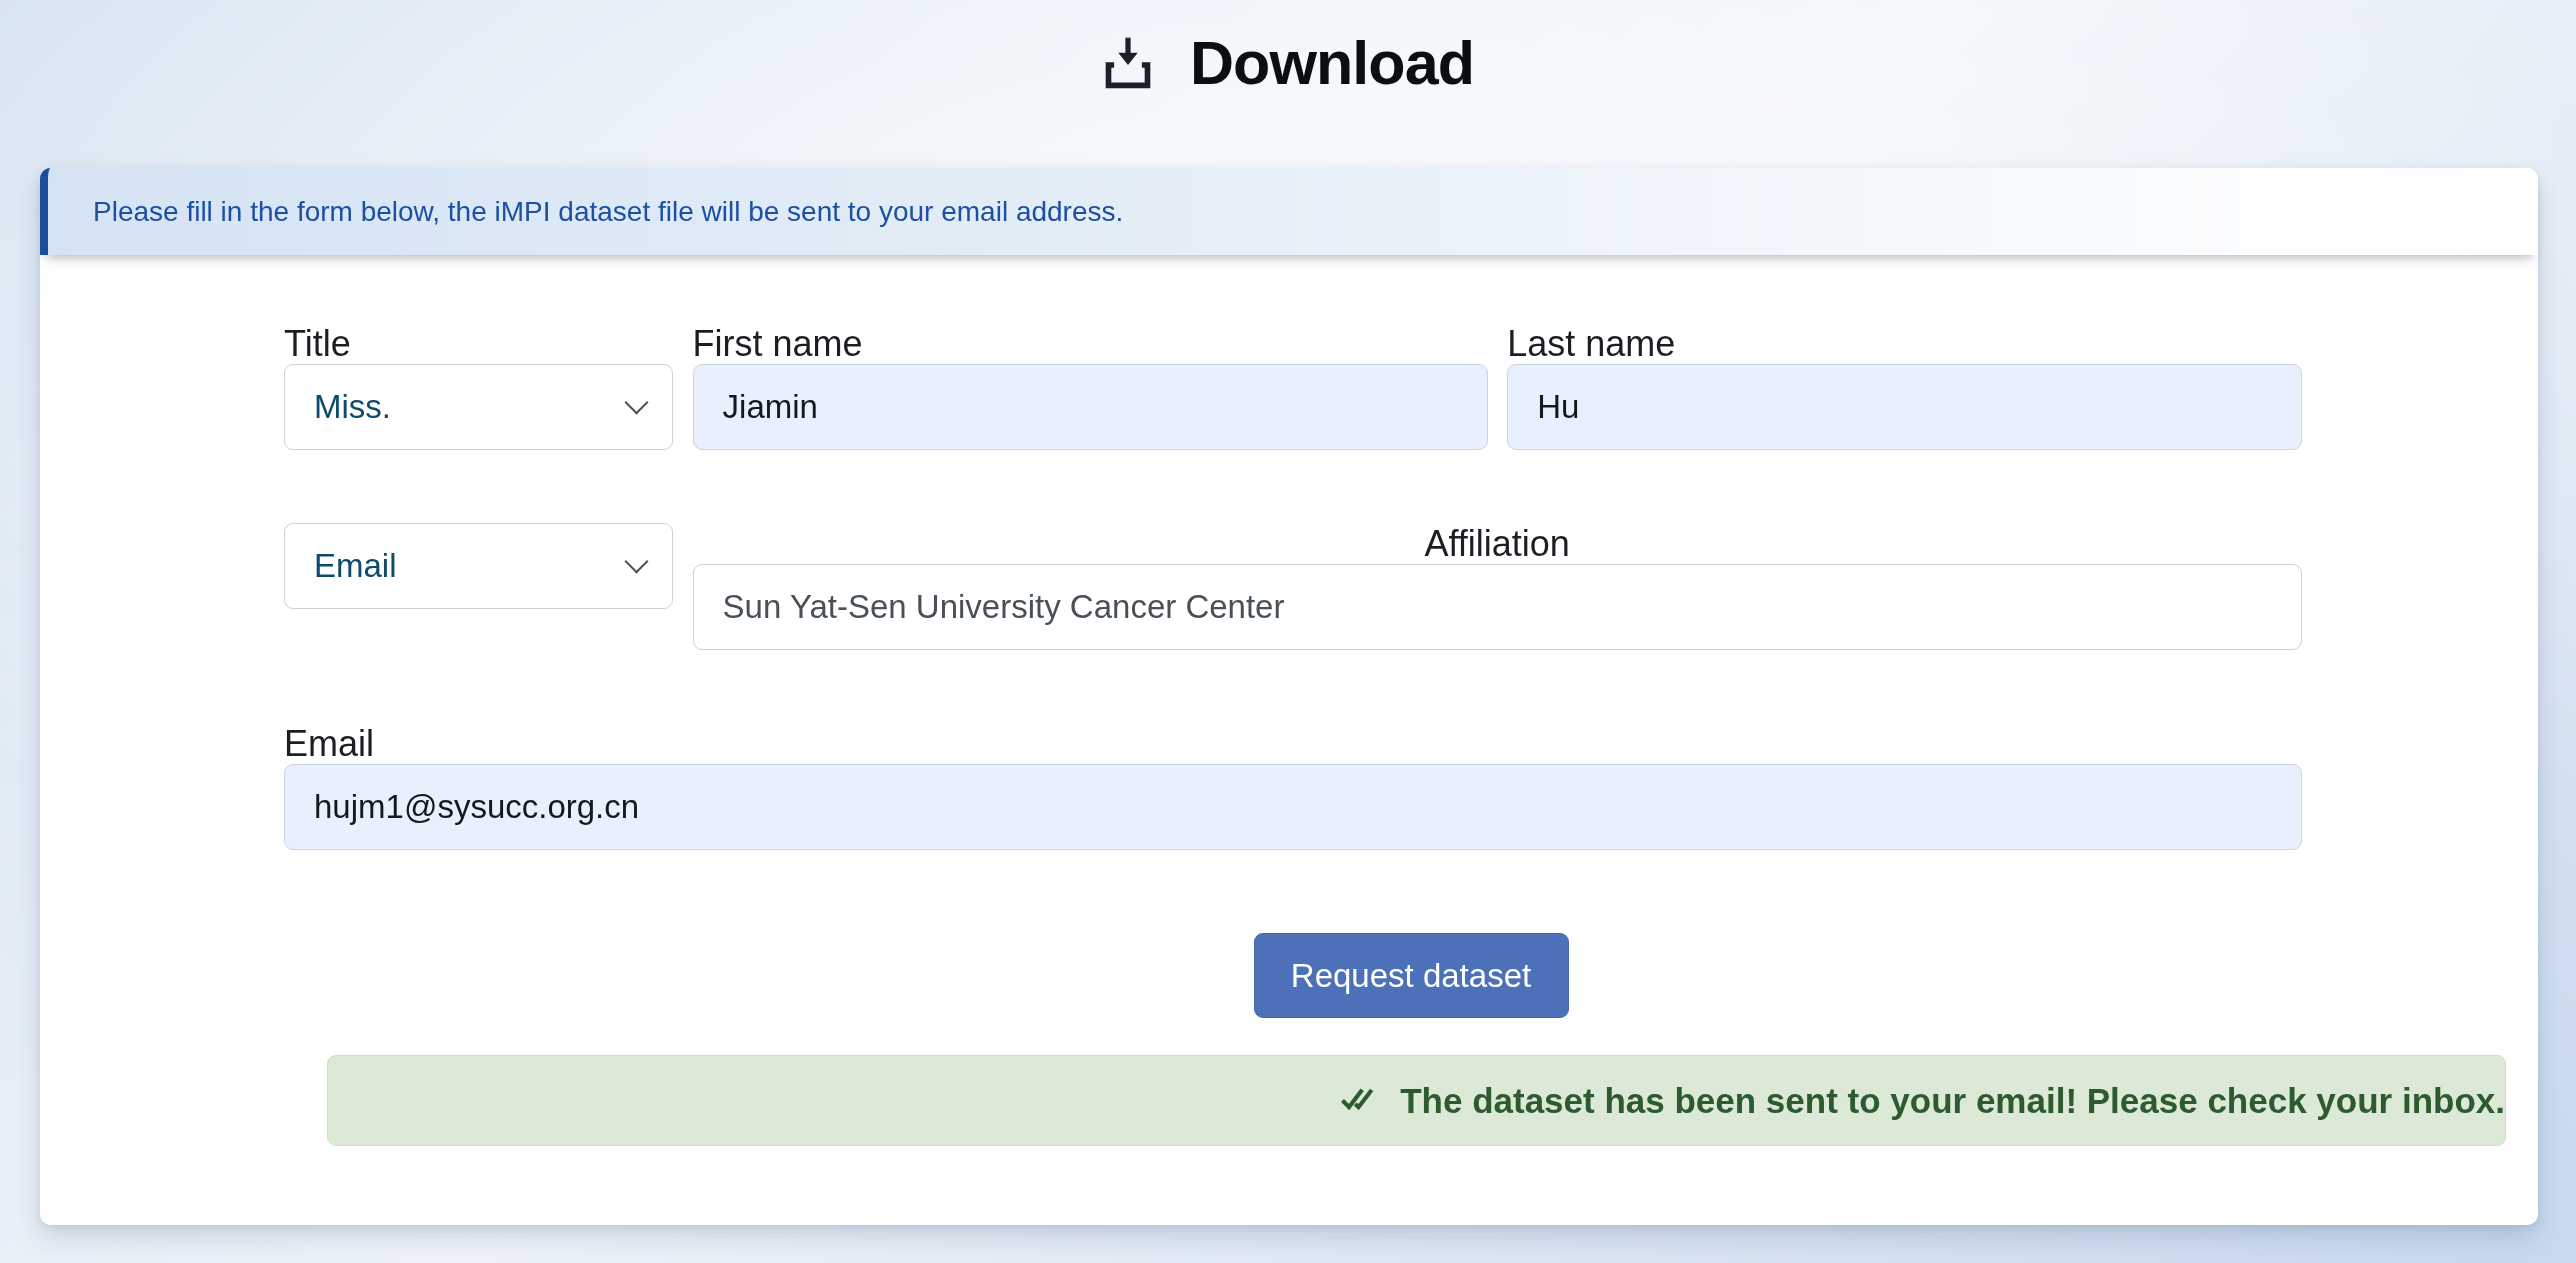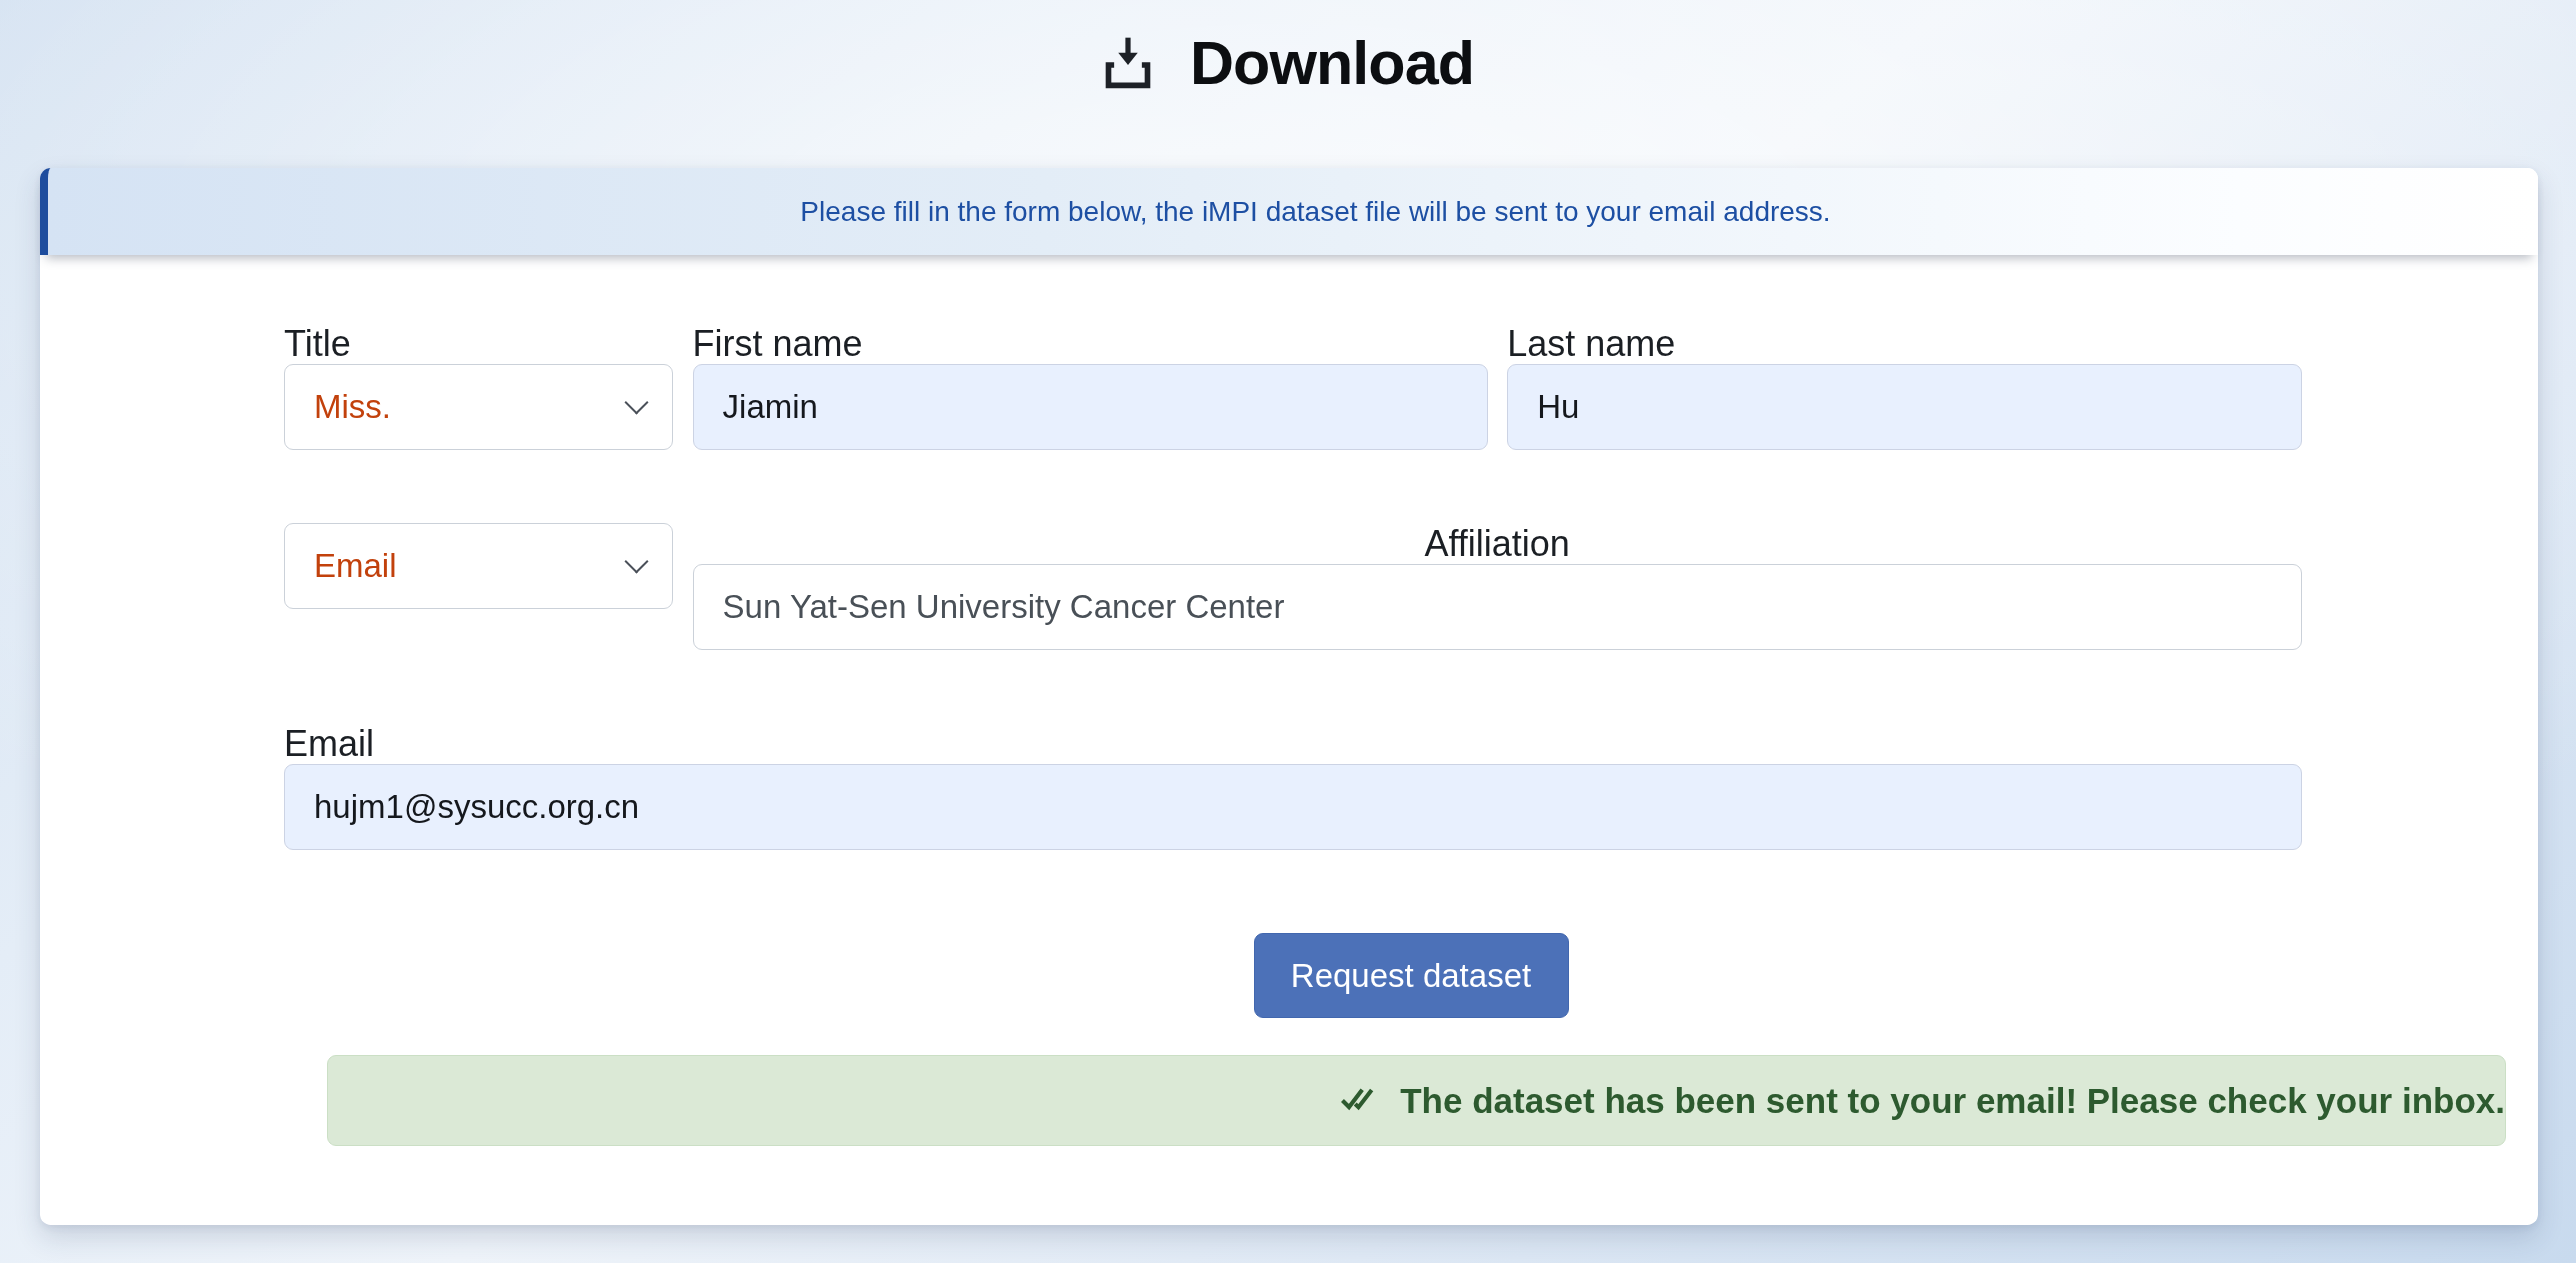--- a/index.html
+++ b/index.html
@@ -33,21 +33,20 @@
   
   .alert-info {
     position: relative; z-index: 2;
     height: 87px; display: flex; align-items: center;
     border-left: 8px solid var(--info-border, #1e4d9e);
     background: linear-gradient(90deg, var(--info-bg-left, #d5e3f4) 0%, #e3edf7 40%, #fbfdff 88%, #ffffff 100%);
     border-radius: 10.7px 10.7px 0 0;
     padding-left: 45px;
     font-size: 28px; color: var(--info-text, #1d4fa3);
     box-shadow: 0 9px 10.7px -6.2px rgba(70, 80, 100, .4);
-    justify-content: center;
   }
 
   
   .form-body { padding: 68px 0 0 244px; }
   .form-row { display: flex; gap: 19.6px; margin-bottom: 73px; }
   .field-group { display: flex; flex-direction: column; }
   .lbl {
     font-size: 36px; line-height: 41px; color: #1b1f24; font-weight: 400;
   }
   .w-title { width: 389px; }
@@ -55,21 +54,21 @@
   .w-aff   { width: 1609px; align-items: center; }
   .w-email { width: 2018px; }
 
   .ctl {
     height: 86px; border: 0.9px solid #cbd1d9; border-radius: 9px;
     font-size: 33px; font-family: inherit; width: 100%;
   }
   .select {
     background: #ffffff; display: flex; align-items: center;
     justify-content: space-between; padding: 0 27px 0 29px;
-    color: #c2410c; cursor: default;
+    color: #0c4a6e; cursor: default;
   }
   .chevron {
     width: 17px; height: 17px;
     border-right: 2.2px solid #4a5059; border-bottom: 2.2px solid #4a5059;
     transform: rotate(45deg) translate(-3.6px, -3.6px);
     flex: 0 0 auto;
   }
   .input { padding: 0 29px; color: #15181d; background: #ffffff; outline: none; }
   .input.autofill { background: var(--autofill-bg, #e8f0fe); border-color: #ccd3e4; }
   .input.gray { color: #495057; }

